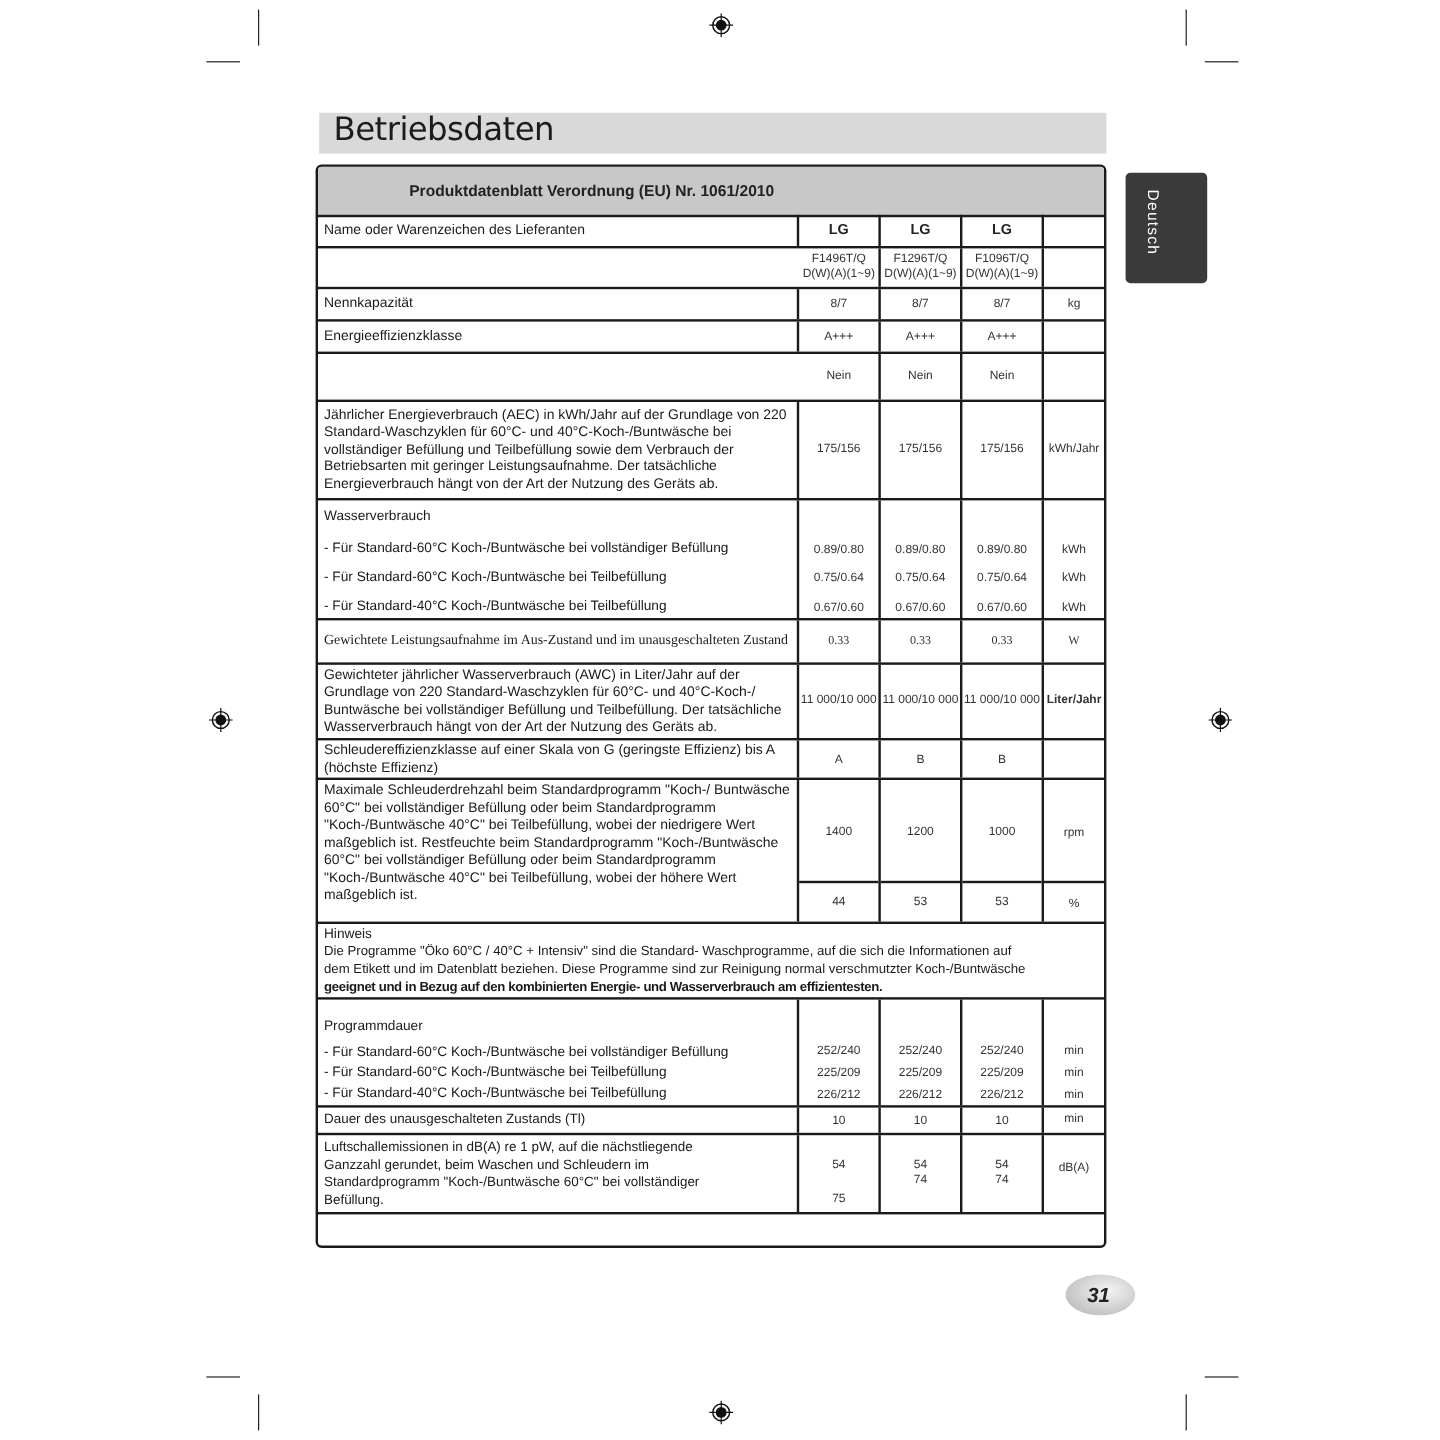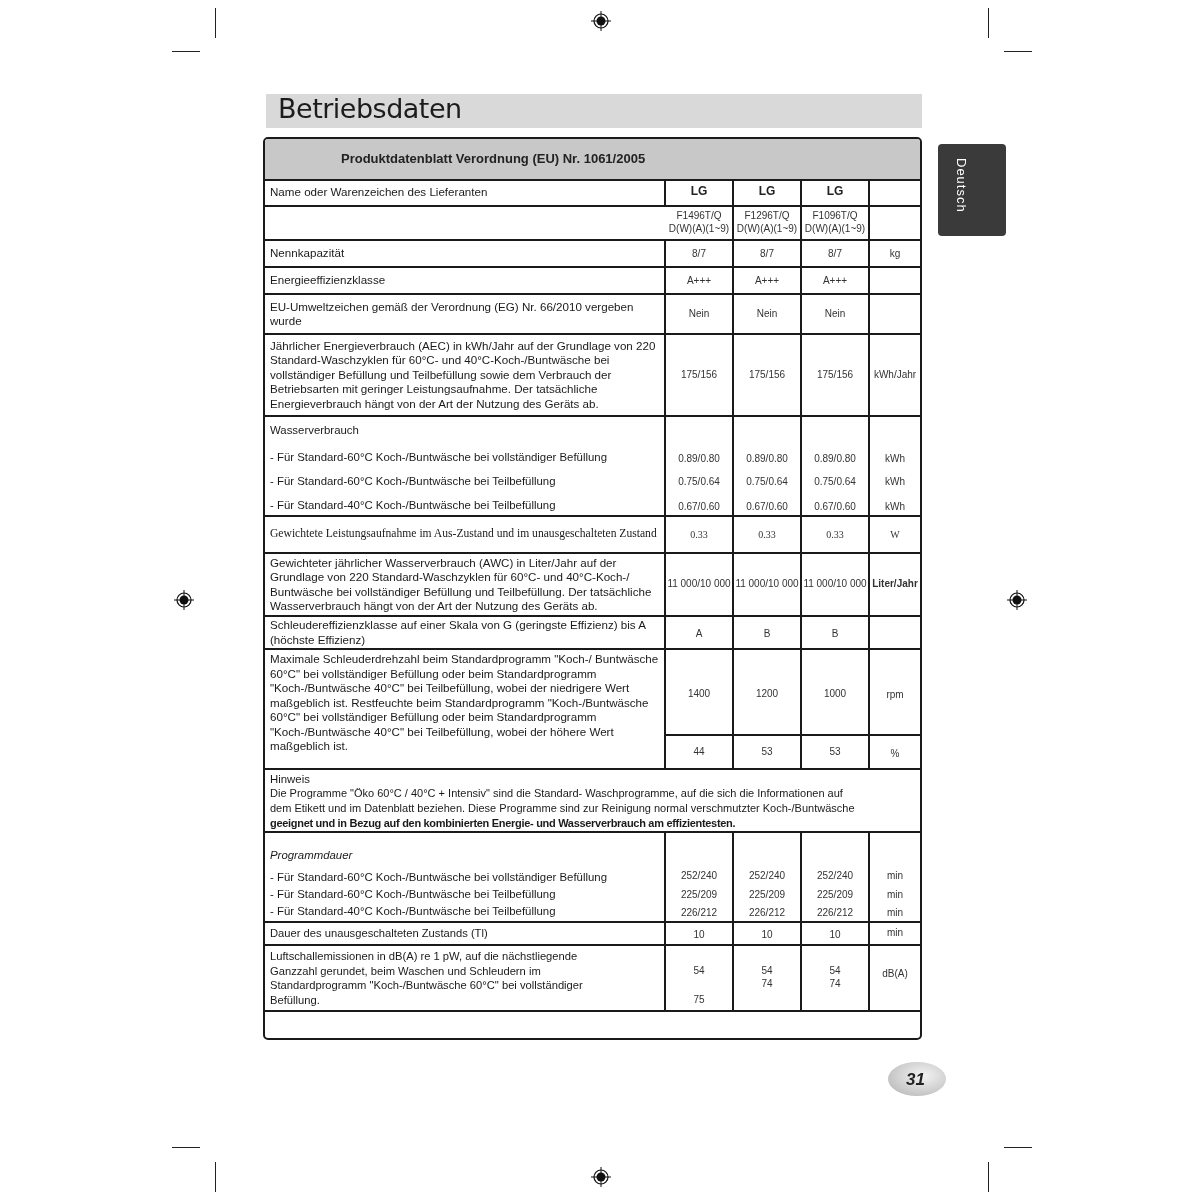--- a/index.html
+++ b/index.html
@@ -90,21 +90,21 @@
 <div class="title-bar">
   <span>Betriebsdaten</span>
 </div>
 
 <div class="lang-tab">
   <span>Deutsch</span>
 </div>
 
 <div class="sheet">
   <div class="sheet-head">
-    <span>Produktdatenblatt Verordnung (EU) Nr. 1061/2005</span>
+    <span>Produktdatenblatt Verordnung (EU) Nr. 1061/2010</span>
   </div>
 
   <div class="row" style="top:40px;height:26px;">
     <div class="cell c-label vc">Name oder Warenzeichen des Lieferanten</div>
     <div class="cell c1">
         <div class="val bold" style="top:5px;">LG</div>
       </div>
     <div class="cell c2">
         <div class="val bold" style="top:5px;">LG</div>
       </div>
@@ -154,21 +154,20 @@
     <div class="cell c2">
         <div class="val" style="top:7px;">A+++</div>
       </div>
     <div class="cell c3">
         <div class="val" style="top:7px;">A+++</div>
       </div>
     <div class="cell cu"></div>
   </div>
 
   <div class="row" style="top:156px;height:38px;">
-    <div class="cell c-label vc">EU-Umweltzeichen gemäß der Verordnung (EG) Nr. 66/2010 vergeben wurde</div>
     <div class="cell c1">
         <div class="val" style="top:13px;">Nein</div>
       </div>
     <div class="cell c2">
         <div class="val" style="top:13px;">Nein</div>
       </div>
     <div class="cell c3">
         <div class="val" style="top:13px;">Nein</div>
       </div>
     <div class="cell cu"></div>
@@ -291,21 +290,21 @@
 
   <div class="row" style="top:631px;height:61px;">
     <div class="note" style="top:2px;">Hinweis</div>
     <div class="note" style="top:16px;font-size:11px;">Die Programme "Öko 60°C / 40°C + Intensiv" sind die Standard- Waschprogramme, auf die sich die Informationen auf</div>
     <div class="note" style="top:31px;font-size:11px;">dem Etikett und im Datenblatt beziehen. Diese Programme sind zur Reinigung normal verschmutzter Koch-/Buntwäsche</div>
     <div class="note note-b" style="top:46px;font-size:11px;">geeignet und in Bezug auf den kombinierten Energie- und Wasserverbrauch am effizientesten.</div>
   </div>
 
   <div class="row" style="top:694px;height:88px;">
     <div class="cell c-label">
-      <div class="note" style="top:15px;font-style:italic;">Programmdauer</div>
+      <div class="note" style="top:15px;">Programmdauer</div>
       <div class="note" style="top:37px;">- Für Standard-60°C Koch-/Buntwäsche bei vollständiger Befüllung</div>
       <div class="note" style="top:54px;">- Für Standard-60°C Koch-/Buntwäsche bei Teilbefüllung</div>
       <div class="note" style="top:71px;">- Für Standard-40°C Koch-/Buntwäsche bei Teilbefüllung</div>
     </div>
     <div class="cell c1">
       <div class="val" style="top:37px;">252/240</div>
       <div class="val" style="top:56px;">225/209</div>
       <div class="val" style="top:74px;">226/212</div>
     </div>
     <div class="cell c2">

